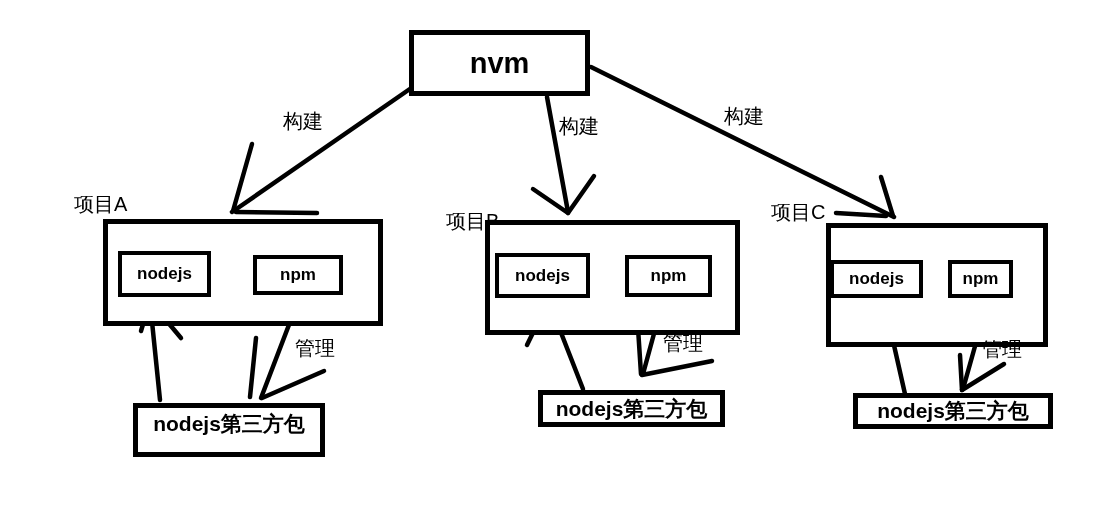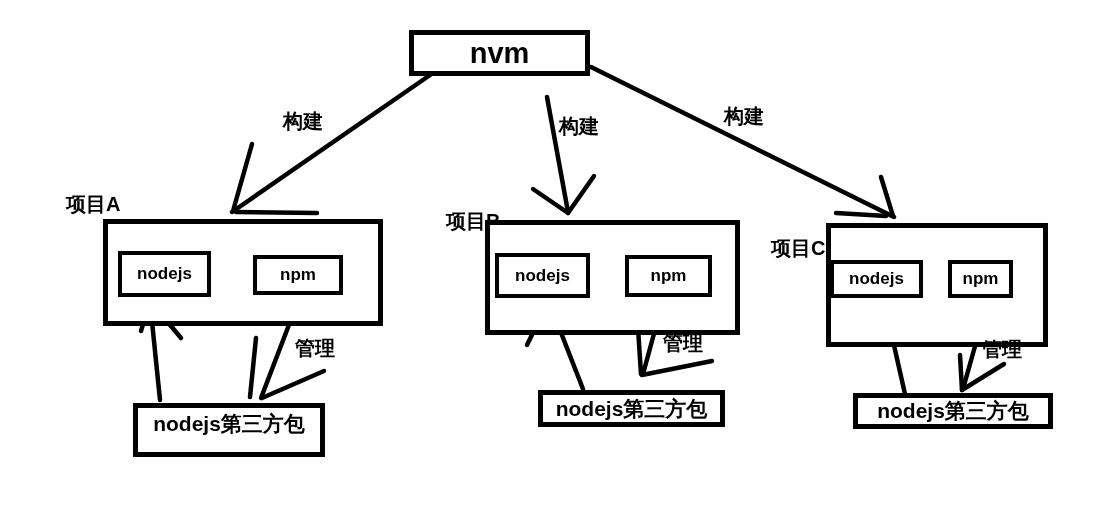--- a/index.html
+++ b/index.html
@@ -34,21 +34,21 @@
     box-sizing: border-box;
     background: #ffffff;
     border: 4px solid #000;
     display: flex;
     align-items: center;
     justify-content: center;
     font-weight: 700;
     white-space: nowrap;
   }
   .nvm-box {
-    left: 409px; top: 30px; width: 181px; height: 46px;
+    left: 409px; top: 30px; width: 181px; height: 66px;
     border-width: 5px;
     font-size: 29px;
   }
   .outer-box { border-width: 5px; }
   .proj-a-box { left: 103px; top: 219px; width: 280px; height: 107px; }
   .proj-b-box { left: 485px; top: 220px; width: 255px; height: 115px; }
   .proj-c-box { left: 826px; top: 223px; width: 222px; height: 124px; }
   .inner-box { font-size: 17px; }
   .a-nodejs { left: 118px; top: 251px; width: 93px; height: 46px; }
   .a-npm    { left: 253px; top: 255px; width: 90px; height: 40px; }
@@ -58,27 +58,27 @@
   .c-npm    { left: 948px; top: 260px; width: 65px; height: 38px; }
   .pkg-box {
     border-width: 5px;
     font-size: 21px;
   }
   .a-pkg { left: 133px; top: 403px; width: 192px; height: 54px; align-items: flex-start; padding-top: 2px; }
   .b-pkg { left: 538px; top: 390px; width: 187px; height: 37px; }
   .c-pkg { left: 853px; top: 393px; width: 200px; height: 36px; }
   .lbl {
     position: absolute;
-    font-weight: 700;
+    font-weight: 400;
     font-size: 20px;
     white-space: nowrap;
   }
-  .proj-lbl-a { left: 66px;  top: 191px; }
+  .proj-lbl-a { left: 74px;  top: 191px; }
   .proj-lbl-b { left: 446px; top: 208px; }
-  .proj-lbl-c { left: 771px; top: 199px; margin-top: 36px; }
+  .proj-lbl-c { left: 771px; top: 199px; }
   .build-a { left: 283px; top: 108px; }
   .build-b { left: 559px; top: 113px; }
   .build-c { left: 724px; top: 103px; }
   .manage-a { left: 295px; top: 335px; }
   .manage-b { left: 663px; top: 330px; }
   .manage-c { left: 982px; top: 336px; }
 </style>
 </head>
 <body>
 

